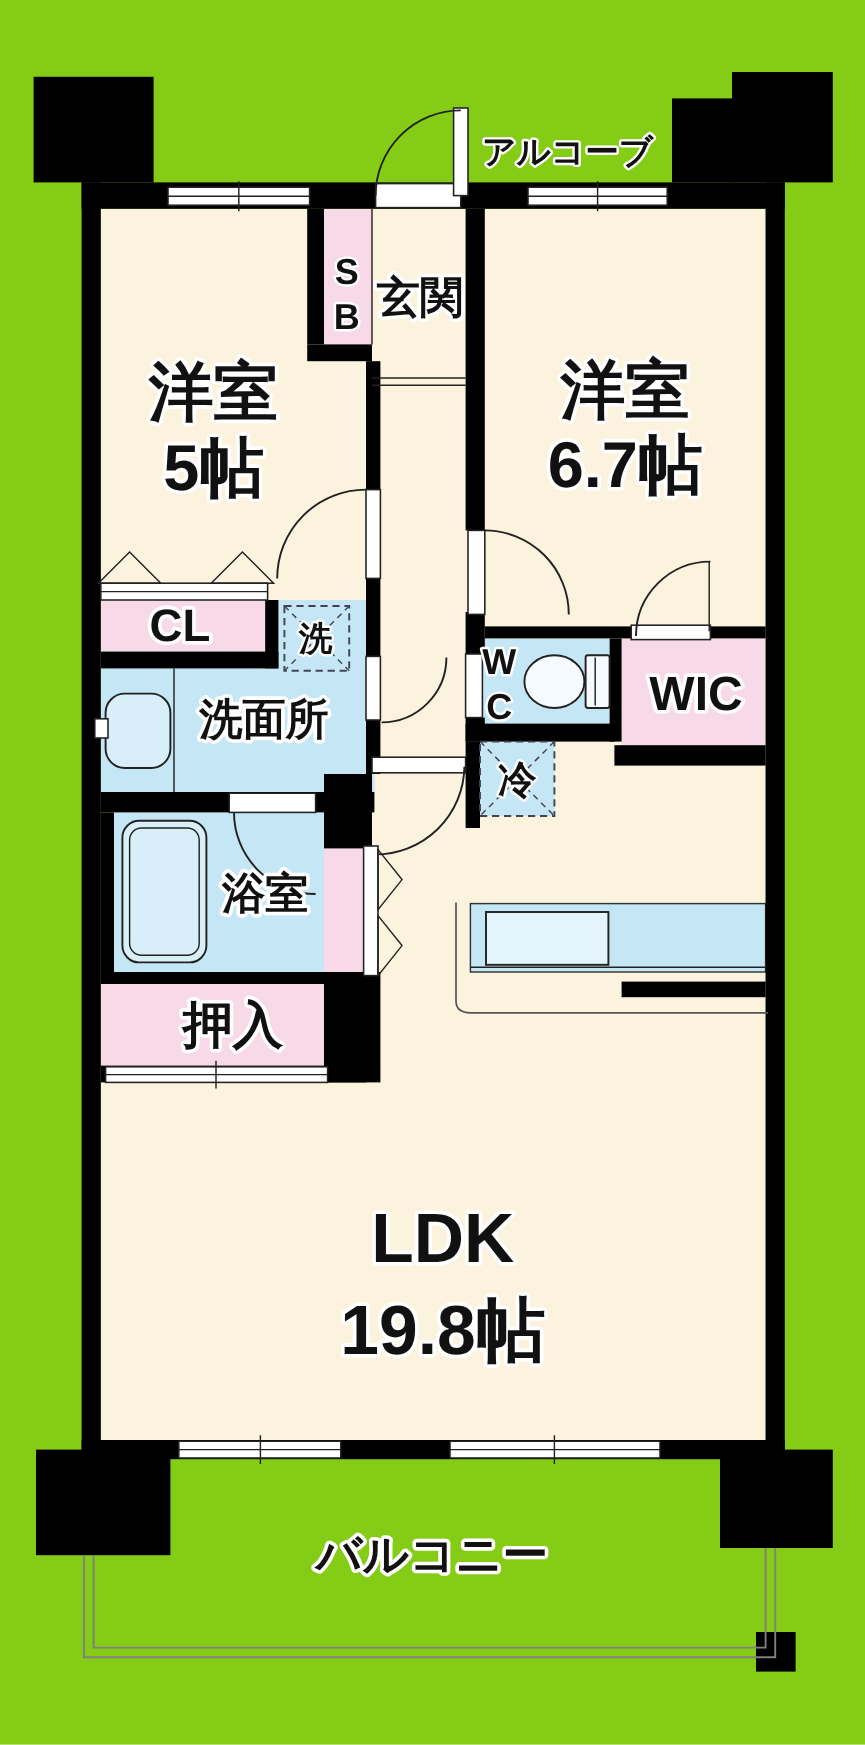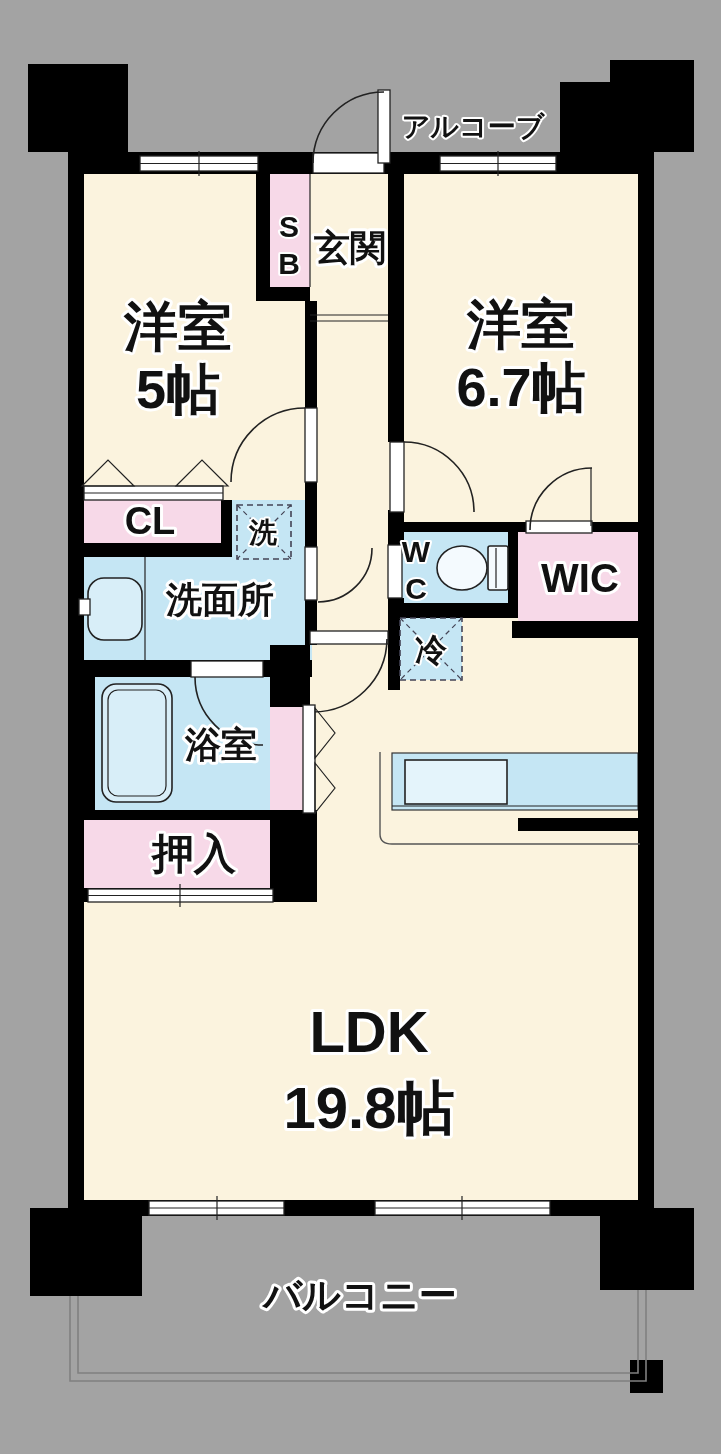--- a/index.html
+++ b/index.html
@@ -1,16 +1,16 @@
 <!DOCTYPE html>
 <html><head>
 <meta charset="utf-8">
 <style>
   html,body{margin:0;padding:0;background:#fff;}
-  .stage{width:721px;height:1454px;position:relative;background:#a3a3a3;}
+  .stage{width:721px;height:1454px;position:relative;background:#84cc16;}
   svg{display:block;}
   .lbl{
     font-family:"Liberation Sans","DejaVu Sans",sans-serif;
     font-weight:bold;
     fill:#111111;
     stroke:#ffffff;
     stroke-width:6px;
     paint-order:stroke;
     stroke-linejoin:round;
     text-anchor:middle;

